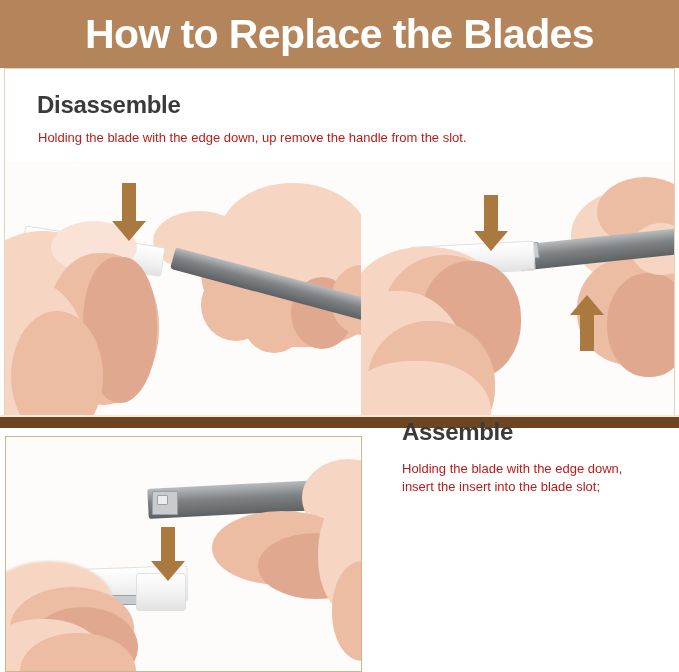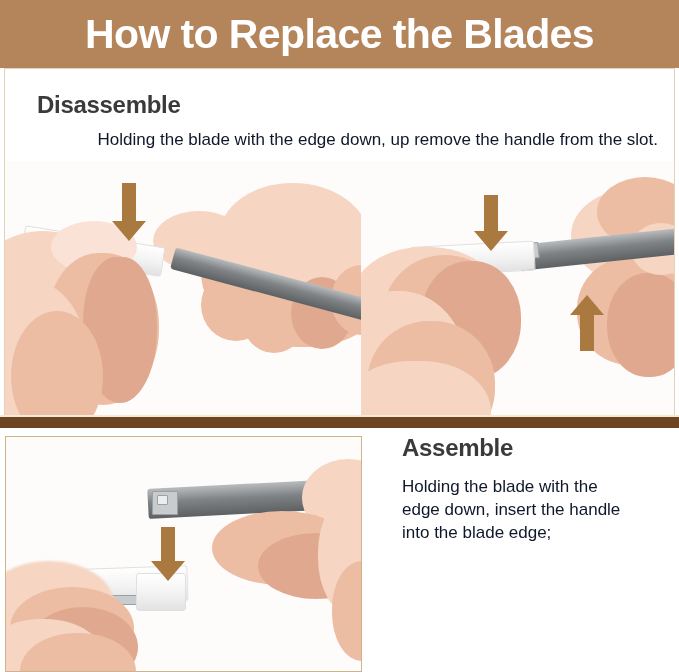--- a/index.html
+++ b/index.html
@@ -51,36 +51,36 @@
     width: 671px;
     height: 360px;
     background: #ffffff;
     border: 1px solid #e3d2ba;
     box-sizing: border-box;
     overflow: hidden;
   }
   .top-card-inner {
     position: absolute;
     left: 0; top: 0;
-    right: 0; bottom: 0; text-align: right;
+    right: 0; bottom: 0;
   }
 
   .section-heading {
     position: absolute;
     color: #3a3a3a;
     font-size: 24px;
     font-weight: bold;
     letter-spacing: -0.3px;
     line-height: 1;
     font-family: "Liberation Sans", sans-serif;
   }
   .section-body {
     position: absolute;
-    color: #0f172a;
-    font-size: 17px;
+    color: #b91c1c;
+    font-size: 13px;
     font-weight: normal;
     line-height: 1.35;
     font-family: "Liberation Sans", sans-serif;
   }
 
   #disassemble-heading { left: 32px; top: 24px; }
   #disassemble-body    { left: 33px; top: 60px; width: 620px; }
 
   
   .photo-strip {
@@ -122,21 +122,21 @@
     width: 357px;
     height: 236px;
     background: #ffffff;
     border: 1px solid #cdb48c;
     box-sizing: border-box;
     overflow: hidden;
   }
   .bottom-text {
     position: absolute;
     left: 402px;
-    top: 436px;
+    top: 420px;
     width: 262px;
   }
   #assemble-heading { position: static; display: block; margin: 0 0 16px 0; }
   #assemble-body    { position: static; display: block; width: 225px; }
 
   
   .scene { position: absolute; inset: 0; background: #fdfcfb; }
 
   .skin {
     position: absolute;
@@ -311,16 +311,16 @@
 
       <div class="arrow arrow-down" style="left:148px; top:90px;">
         <div class="shaft" style="left:7px; top:0; width:14px; height:34px;"></div>
         <div class="head" style="left:-3px; top:34px;"></div>
       </div>
     </div>
   </div>
 
   <div class="bottom-text">
     <div class="section-heading" id="assemble-heading">Assemble</div>
-    <div class="section-body" id="assemble-body">Holding the blade with the edge down, insert the handle into the blade edge;</div>
+    <div class="section-body" id="assemble-body">Holding the blade with the edge down, insert the insert into the blade slot;</div>
   </div>
 
 </div>
 
 </body></html>

